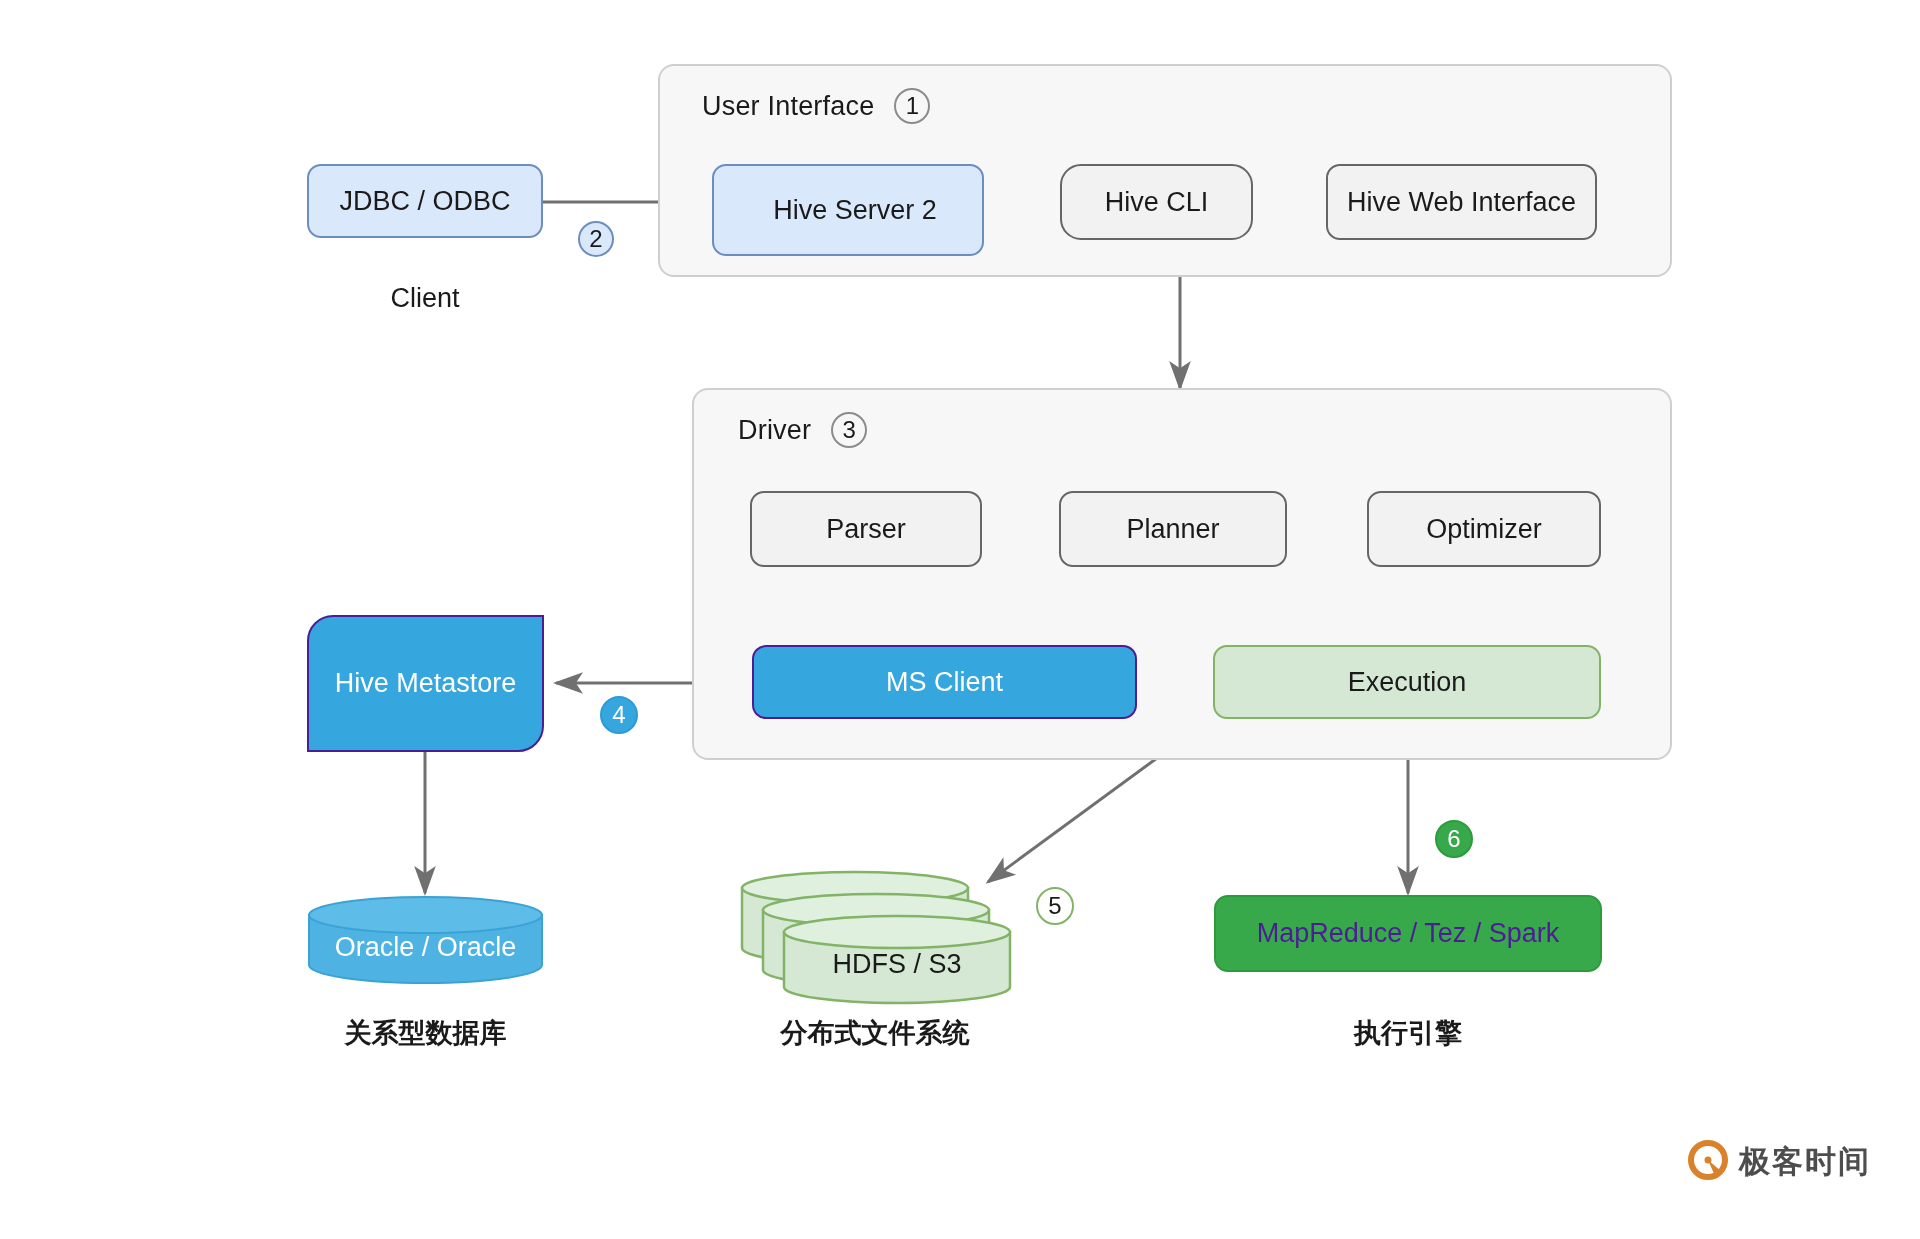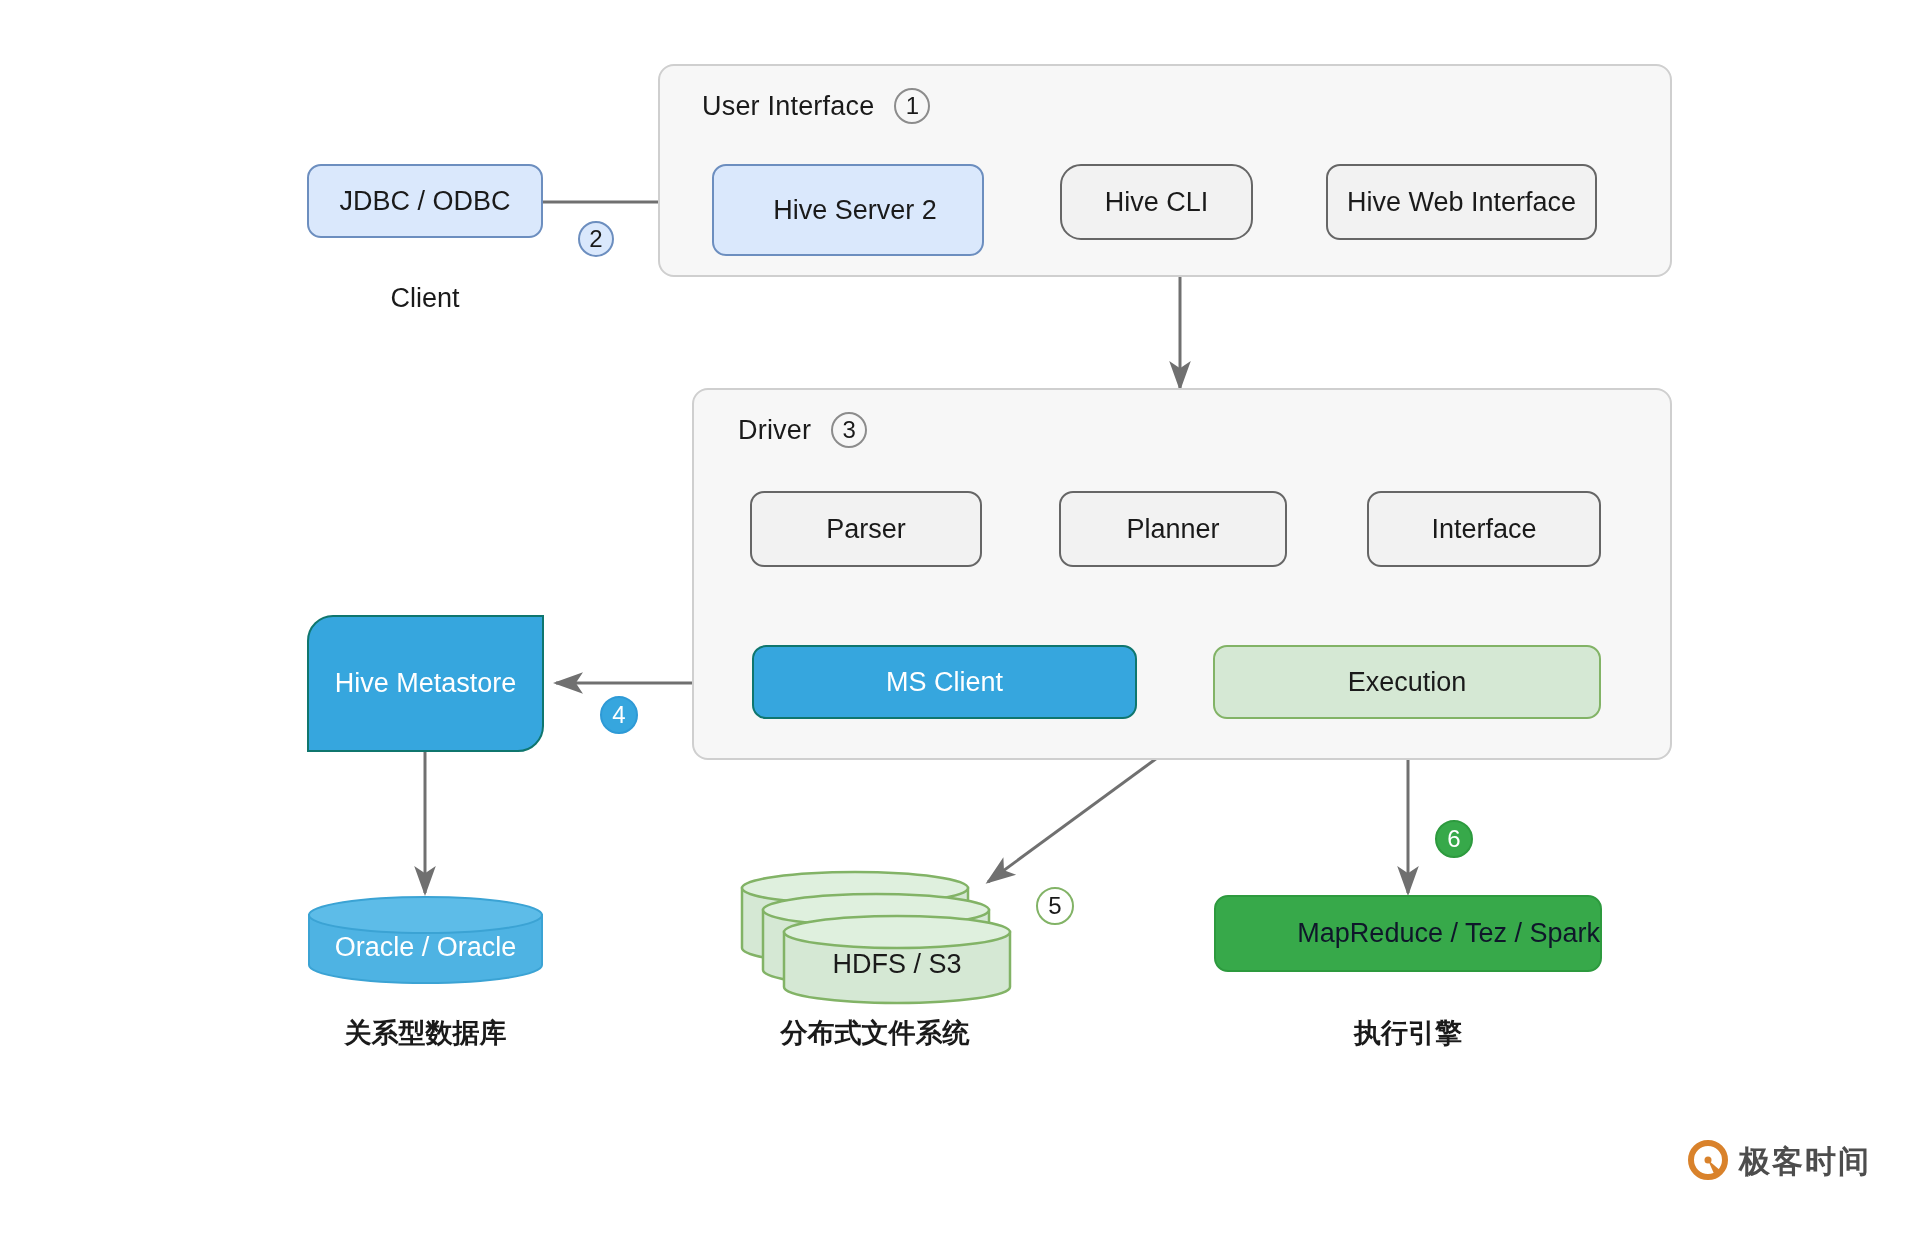--- a/index.html
+++ b/index.html
@@ -109,33 +109,32 @@
     border: 2px solid #666666;
     color: #1a1a1a;
   }
   .node-blue-soft {
     background: #dae8fc;
     border: 2px solid #6c8ebf;
     color: #1a1a1a;
   }
   .node-blue-solid {
     background: #36a6de;
-    border: 2px solid #0f766e;
+    border: 2px solid #4c1d95;
     color: #ffffff;
   }
   .node-green-soft {
     background: #d5e8d4;
     border: 2px solid #82b366;
     color: #1a1a1a;
   }
   .node-green-solid {
     background: #37a94a;
     border: 2px solid #2d9a3e;
-    color: #0f172a;
-    justify-content: flex-end;
+    color: #4c1d95;
   }
   
   .node-metastore {
     border-radius: 26px 0 26px 0;
   }
   
   .cylinder-wrap {
     position: absolute;
   }
   .cyl-label {
@@ -242,21 +241,21 @@
 
   <div class="node node-grey" style="left:750px; top:491px; width:232px; height:76px;">
     <span>Parser</span>
   </div>
 
   <div class="node node-grey" style="left:1059px; top:491px; width:228px; height:76px;">
     <span>Planner</span>
   </div>
 
   <div class="node node-grey" style="left:1367px; top:491px; width:234px; height:76px;">
-    <span>Interface</span>
+    <span>Optimizer</span>
   </div>
 
   <div class="node node-blue-solid" style="left:752px; top:645px; width:385px; height:74px;align-items:center;">
     <span>MS Client</span>
   </div>
 
   <div class="node node-green-soft" style="left:1213px; top:645px; width:388px; height:74px;">
     <span>Execution</span>
   </div>
 

